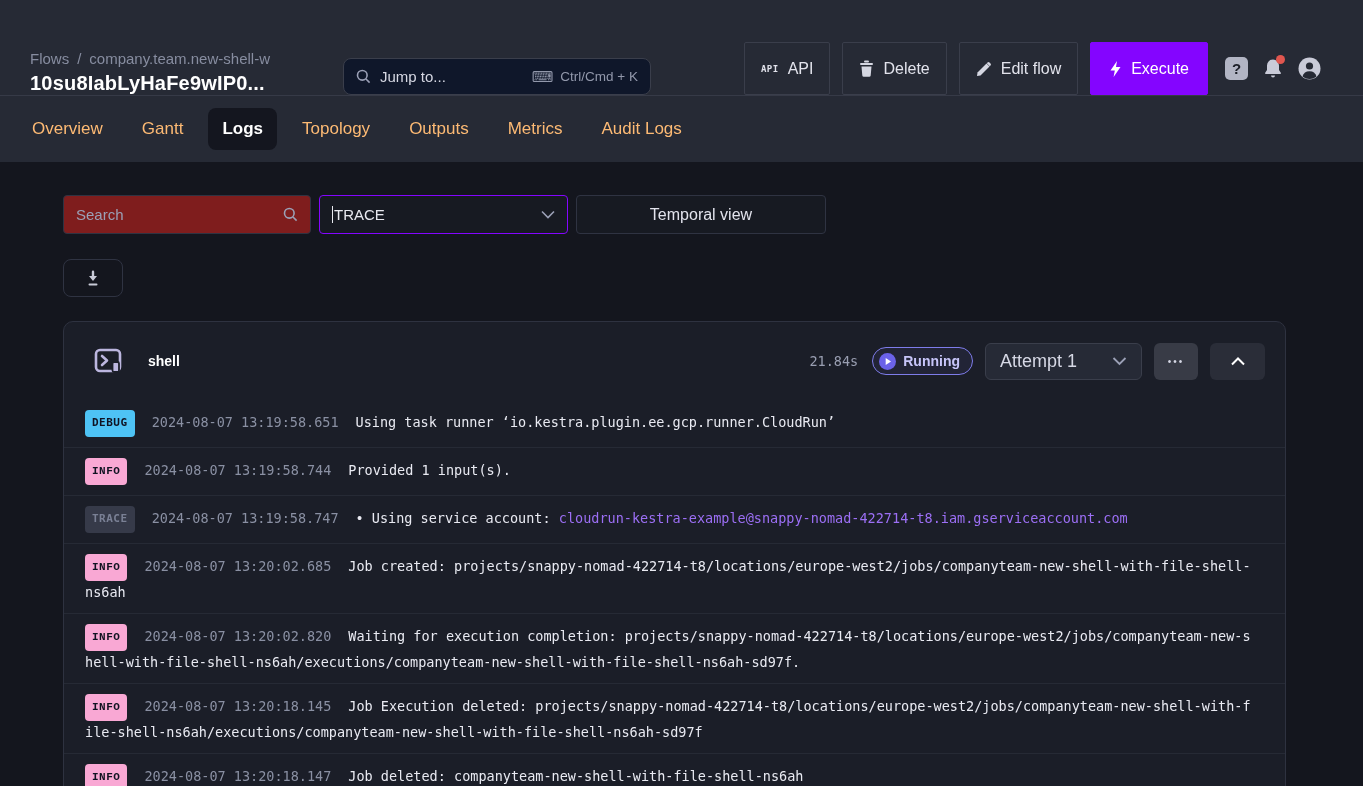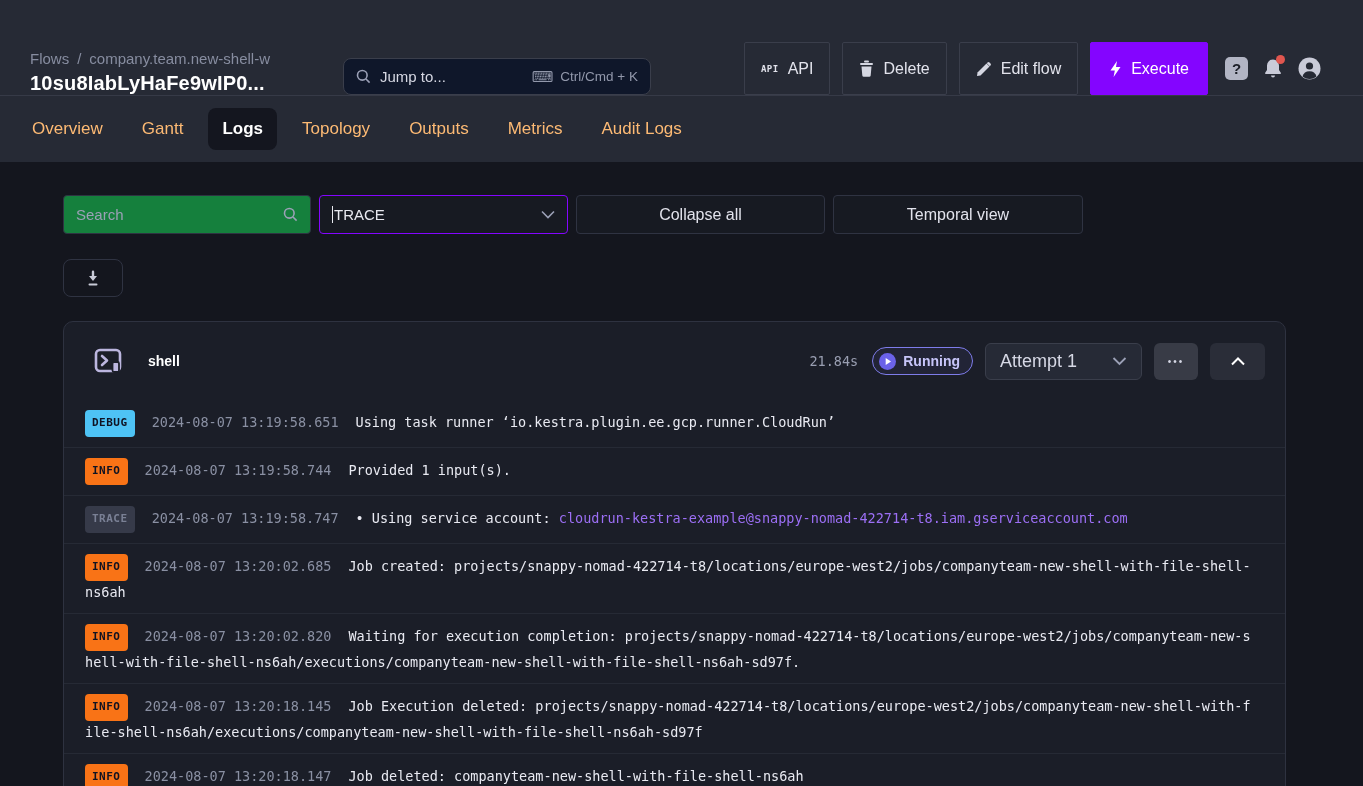--- a/index.html
+++ b/index.html
@@ -54,21 +54,21 @@
   }
   .tab{
     padding:11px 14px; font-size:17px; color:#fdba74; cursor:pointer; border-radius:8px;
     white-space:nowrap;
   }
   .tab.active{ background:#14161F; color:#FFFFFF; font-weight:bold; }
   
   .toolbar{ display:flex; gap:8px; margin:33px 0 0 63px; }
   .search-box{
     width:248px; height:39px; border:1px solid #2F3342; border-radius:4px;
-    display:flex; align-items:center; padding:0 12px; background:#15803d;
+    display:flex; align-items:center; padding:0 12px; background:#7f1d1d;
   }
   .search-box input{
     flex:1; background:transparent; border:none; outline:none; color:#E4E5EE;
     font-size:15px; font-family:inherit;
   }
   .search-box input::placeholder{ color:#9BA0B6; }
   .level-select{
     width:249px; height:39px; border:1px solid #8405FF; border-radius:4px;
     display:flex; align-items:center; padding:0 12px; background:#171A22; cursor:pointer;
     font-size:15px; color:#E8E9F0;
@@ -117,21 +117,21 @@
   }
   
   #log-list{ font-family:"DejaVu Sans Mono","Liberation Mono",monospace; font-size:13.5px; }
   .log-row{ padding:10px 30px 10px 21px; line-height:22px; }
   .log-row + .log-row{ border-top:1px solid #262A35; }
   .lvl{
     display:inline-block; font-size:11px; font-weight:bold; letter-spacing:.5px;
     padding:2px 7px 3px; border-radius:4px; margin-right:17px; vertical-align:1px;
   }
   .lvl-debug{ background:#4EC3F5; color:#101322; }
-  .lvl-info{ background:#f97316; color:#101322; }
+  .lvl-info{ background:#f9a8d4; color:#101322;font-family:Liberation Mono, monospace; }
   .lvl-trace{ background:#363A49; color:#7A8095; }
   .ts{ color:#8A90A3; margin-right:17px; }
   .msg{ color:#E9EAF2; word-break:break-all; }
   .loglink{ color:#9C6FF5; cursor:pointer; }
 </style>
 </head>
 <body>
 
 <div class="app">
 
@@ -222,21 +222,20 @@
           <line x1="10" y1="10" x2="13.6" y2="13.6" stroke="#9BA0B6" stroke-width="1.6"></line>
         </svg>
       </div>
       <div class="level-select">
         <span class="caret"></span>
         <span>TRACE</span>
         <svg width="14" height="9" viewBox="0 0 14 9" fill="none">
           <polyline points="1,1.5 7,7.5 13,1.5" stroke="#9BA0B6" stroke-width="1.6"></polyline>
         </svg>
       </div>
-      <button class="toolbar-btn tb-collapse">Collapse all</button>
       <button class="toolbar-btn tb-temporal">Temporal view</button>
     </div>
 
     <button class="download-btn">
       <svg width="16" height="17" viewBox="0 0 16 17">
         <path d="M8 0.5 a1.2 1.2 0 0 1 1.2 1.2 V6 h2.8 L8 11 L4 6 h2.8 V1.7 A1.2 1.2 0 0 1 8 0.5 Z" fill="#C9CBD8"></path>
         <rect x="3.5" y="13.5" width="9" height="2" rx="1" fill="#C9CBD8"></rect>
       </svg>
     </button>
 

